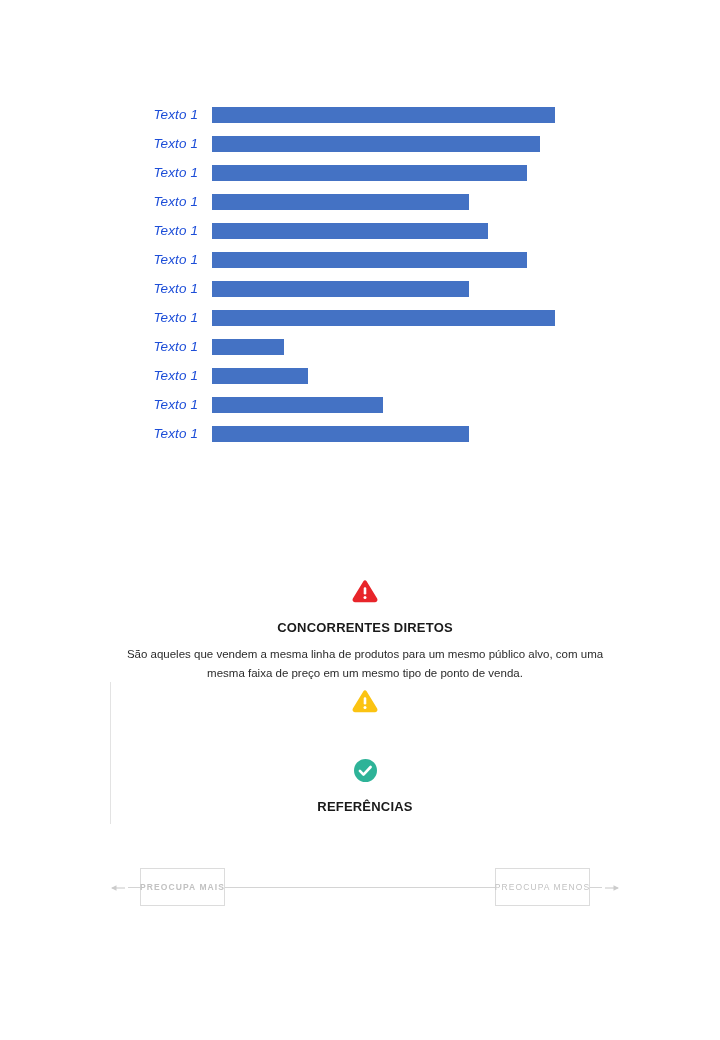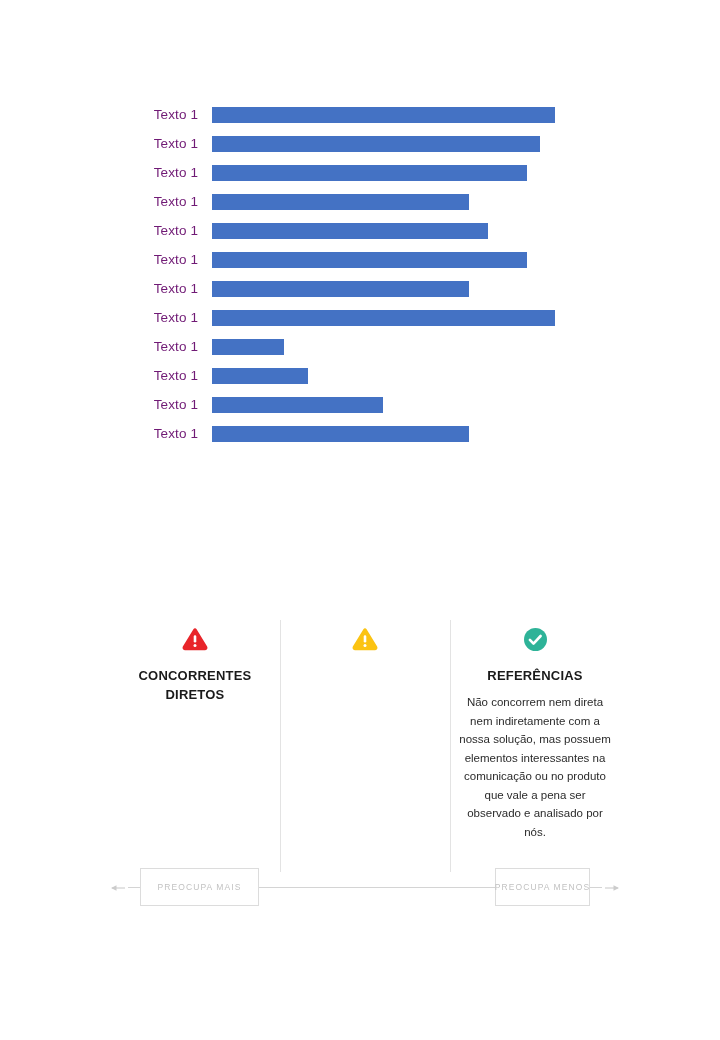--- a/index.html
+++ b/index.html
@@ -28,45 +28,47 @@
     height: 29px;
     display: flex;
     align-items: center;
   }
   .bar-label {
     width: 212px;
     padding-right: 14px;
     box-sizing: border-box;
     text-align: right;
     font-size: 13.5px;
-    color: #701a75;
+    color: #1d4ed8;
     letter-spacing: 0.1px;
     white-space: nowrap;
+    font-style: italic;
   }
   .bar-track {
     flex: 1 1 auto;
     height: 29px;
     position: relative;
   }
   .bar-fill {
     position: absolute;
     left: 0;
     top: 6.5px;
     height: 16px;
     background: #4472C4;
   }
 
   
   #cards {
     position: absolute;
     left: 110px;
-    top: 620px;
+    top: 572px;
     width: 510px;
     height: 252px;
     display: flex;
+    flex-direction: column;
   }
   .card {
     flex: 1 1 0;
     position: relative;
     padding: 0 8px;
     box-sizing: border-box;
     text-align: center;
   }
   .card + .card::before {
     content: "";
@@ -132,21 +134,21 @@
     background: #ffffff;
     display: flex;
     align-items: center;
     justify-content: center;
     box-sizing: border-box;
     font-size: 8.5px;
     letter-spacing: 1.1px;
     color: #c2c2c2;
     white-space: nowrap;
   }
-  .axis-box.more { left: 30px;  width: 119px; }
+  .axis-box.more { left: 30px;  width: 85px; font-weight: bold; }
   .axis-box.less { right: 30px; width: 95px; }
 </style>
 </head>
 <body>
 
 <div id="chart">
     <div class="bar-row">
       <div class="bar-label">Texto 1</div>
       <div class="bar-track">
         <div class="bar-fill" style="width: 343px; background: rgb(68, 114, 196);"></div>
@@ -224,41 +226,41 @@
 
   <div class="card">
     <div class="card-icon">
       <svg width="26" height="24" viewBox="0 0 26 24" aria-hidden="true">
         <path d="M11.4 2.2 1.0 19.3a2.6 2.6 0 0 0 2.2 4h19.6a2.6 2.6 0 0 0 2.2-4L14.6 2.2a1.86 1.86 0 0 0-3.2 0Z" fill="#E8252A"></path>
         <rect x="11.7" y="8.3" width="2.6" height="7.2" rx="1.3" fill="#ffffff"></rect>
         <circle cx="13" cy="18.6" r="1.5" fill="#ffffff"></circle>
       </svg>
     </div>
     <div class="card-title">CONCORRENTES DIRETOS</div>
+    <div class="card-body">São aqueles que vendem a mesma linha de produtos para um mesmo público alvo, com uma mesma faixa de preço em um mesmo tipo de ponto de venda.</div>
   </div>
 
   <div class="card">
     <div class="card-icon">
       <svg width="26" height="24" viewBox="0 0 26 24" aria-hidden="true">
         <path d="M11.4 2.2 1.0 19.3a2.6 2.6 0 0 0 2.2 4h19.6a2.6 2.6 0 0 0 2.2-4L14.6 2.2a1.86 1.86 0 0 0-3.2 0Z" fill="#FBC312"></path>
         <rect x="11.7" y="8.3" width="2.6" height="7.2" rx="1.3" fill="#ffffff"></rect>
         <circle cx="13" cy="18.6" r="1.5" fill="#ffffff"></circle>
       </svg>
     </div>
   </div>
 
   <div class="card">
     <div class="card-icon">
       <svg width="23" height="23" viewBox="0 0 23 23" aria-hidden="true">
         <circle cx="11.5" cy="11.5" r="11.5" fill="#2EB398"></circle>
         <path d="M5.9 11.9l3.6 3.7 7.1-7.6" fill="none" stroke="#ffffff" stroke-width="2.6" stroke-linecap="round" stroke-linejoin="round"></path>
       </svg>
     </div>
     <div class="card-title">REFERÊNCIAS</div>
-    <div class="card-body">Não concorrem nem direta nem indiretamente com a nossa solução, mas possuem elementos interessantes na comunicação ou no produto que vale a pena ser observado e analisado por nós.</div>
   </div>
 
 </div>
 
 <div id="axis">
   <div class="axis-line"></div>
 
   <div class="axis-arrow left">
     <svg width="16" height="16" viewBox="0 0 16 16" aria-hidden="true">
       <path d="M15 8H2" stroke="#cccccc" stroke-width="1.1" fill="none"></path>

